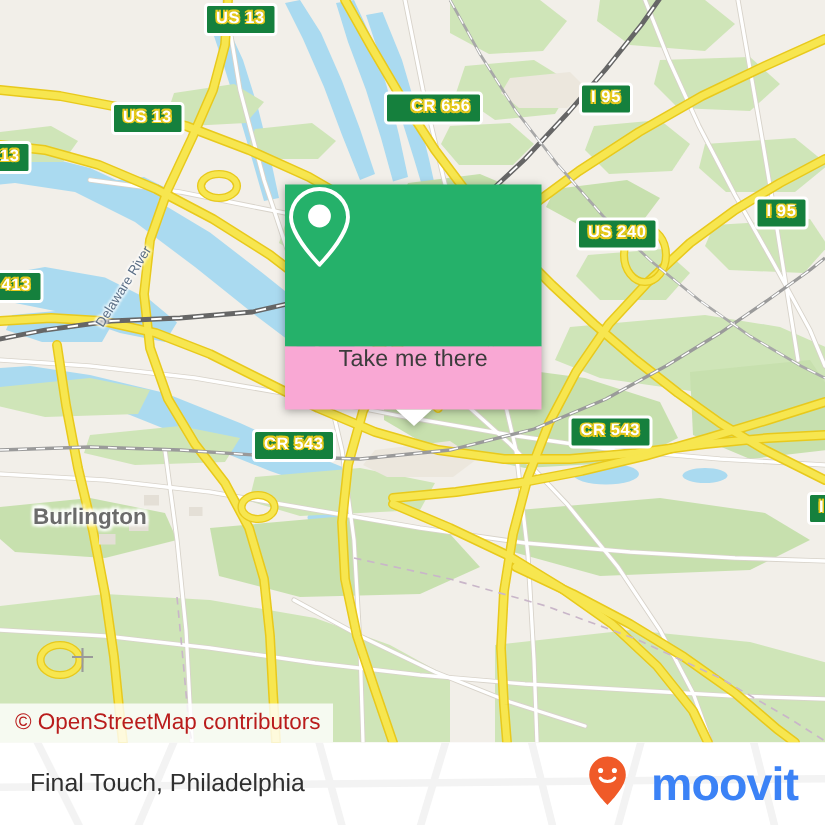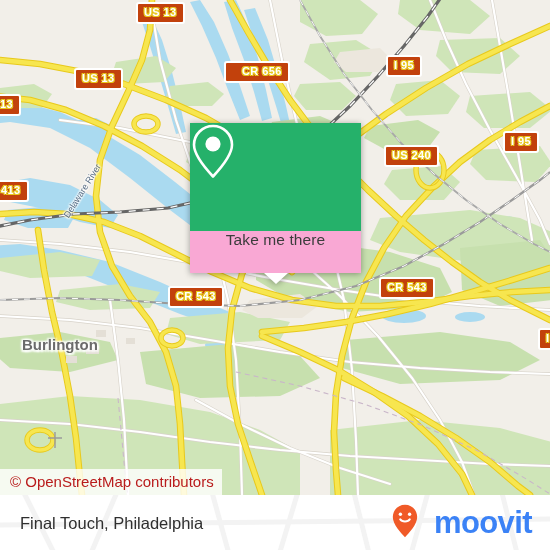--- a/index.html
+++ b/index.html
@@ -32,21 +32,21 @@
   #map svg {
     position: absolute;
     left: 0;
     top: 0;
     display: block;
   }
 
   
   .shield {
     position: absolute;
-    background: #c2410c;
+    background: #15803d;
     border: 2px solid #ffffff;
     border-radius: 3px;
     color: #ffffff;
     font-size: 11px;
     font-weight: bold;
     line-height: 1;
     padding: 3px 6px 4px 6px;
     letter-spacing: 0.4px;
     white-space: nowrap;
     text-shadow:
@@ -377,21 +377,21 @@
     </svg>
 
     <div class="place-label" style="left:22px; top:336px;">Burlington</div>
 
     <div class="water-label" style="left:66px; top:212px; transform: rotate(-58deg); transform-origin: left center;">Delaware River</div>
 
     <div class="shield" style="left:136px; top:2px;">US 13</div>
     <div class="shield" style="left:74px;  top:68px;">US 13</div>
     <div class="shield" style="left:-8px; top:94px;">13</div>
     <div class="shield" style="left:-7px; top:180px;">413</div>
-    <div class="shield" style="left:224px; top:61px;padding-left:16px;">CR 656</div>
+    <div class="shield" style="left:256px; top:61px;padding-left:16px;">CR 656</div>
     <div class="shield" style="left:386px; top:55px;">I 95</div>
     <div class="shield" style="left:503px; top:131px;">I 95</div>
     <div class="shield" style="left:384px; top:145px;">US 240</div>
     <div class="shield" style="left:168px; top:286px;">CR 543</div>
     <div class="shield" style="left:379px; top:277px;">CR 543</div>
     <div class="shield" style="left:538px; top:328px;">I</div>
 
     <div id="popup">
       <div id="popup-head">
         <span>

